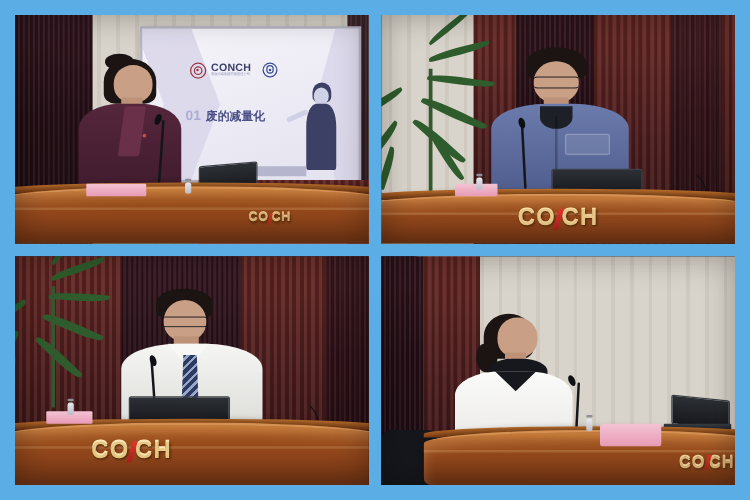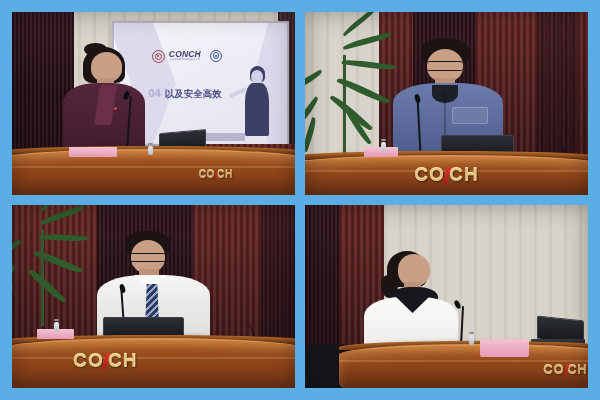--- a/index.html
+++ b/index.html
@@ -107,21 +107,21 @@
     background:#d9d6ea;
     clip-path:polygon(0 0,62% 0,100% 50%,62% 100%,0 100%,38% 50%);
     opacity:.85;
   }
   .screen1 .chev-r{
     position:absolute;right:-10%;top:-10%;width:30%;height:120%;
     background:#d9d6ea;
     clip-path:polygon(38% 0,100% 0,100% 100%,38% 100%,0 50%);
     opacity:.85;
   }
-  .slide-logos{position:absolute;display:flex;align-items:flex-start;gap:4px;font-style:italic;}
+  .slide-logos{position:absolute;display:flex;align-items:flex-start;gap:4px;}
   .emblem{border-radius:50%;border:1.2px solid currentColor;position:relative;}
   .emblem::before{content:"";position:absolute;inset:18%;border-radius:50%;border:1px solid currentColor;}
   .emblem::after{content:"";position:absolute;inset:40%;border-radius:50%;background:currentColor;}
   .slide-brand{display:flex;flex-direction:column;line-height:1;}
   .slide-brand .en{font-weight:bold;color:#3b3f6b;letter-spacing:.02em;}
   .slide-brand .cn{color:#8a8fb8;}
   .slide-title{position:absolute;display:flex;align-items:baseline;gap:4px;white-space:nowrap;}
   .slide-title .num{color:#a9aed4;font-weight:bold;}
   .slide-title .cn{color:#4a4f86;font-weight:bold;}
   .slide-figure{position:absolute;}
@@ -172,22 +172,22 @@
       <div class="slide-logos" style="left:22%;top:22%;">
         <span class="emblem" style="width:11px;height:11px;color:#9b3a46;"></span>
         <span class="slide-brand">
           <span class="en" style="font-size:8.5px;">CONCH</span>
           <span class="cn" style="font-size:2.6px;margin-top:1px;">安徽海螺集团有限责任公司</span>
         </span>
         <span class="emblem" style="width:10px;height:10px;color:#3b4f96;margin-left:5px;"></span>
       </div>
 
       <div class="slide-title" style="left:20%;top:53%;">
-        <span class="num" style="font-size:11px;">04</span>
-        <span class="cn" style="font-size:9.5px;">以及安全高效</span>
+        <span class="num" style="font-size:11px;">01</span>
+        <span class="cn" style="font-size:9.5px;">废的减量化</span>
       </div>
 
       <div class="slide-figure" style="right:6%;top:36%;width:22%;height:58%;">
         <div class="sf-hair" style="left:30%;top:0;width:40%;height:22%;"></div>
         <div class="sf-head" style="left:34%;top:5%;width:32%;height:20%;"></div>
         <div class="sf-body" style="left:18%;top:24%;width:64%;height:76%;"></div>
         <div class="sf-arm" style="left:-26%;top:30%;width:48%;height:4px;transform:rotate(-24deg);"></div>
       </div>
 
       <div class="slide-foot" style="left:30%;bottom:2%;width:46%;height:7%;"></div>

